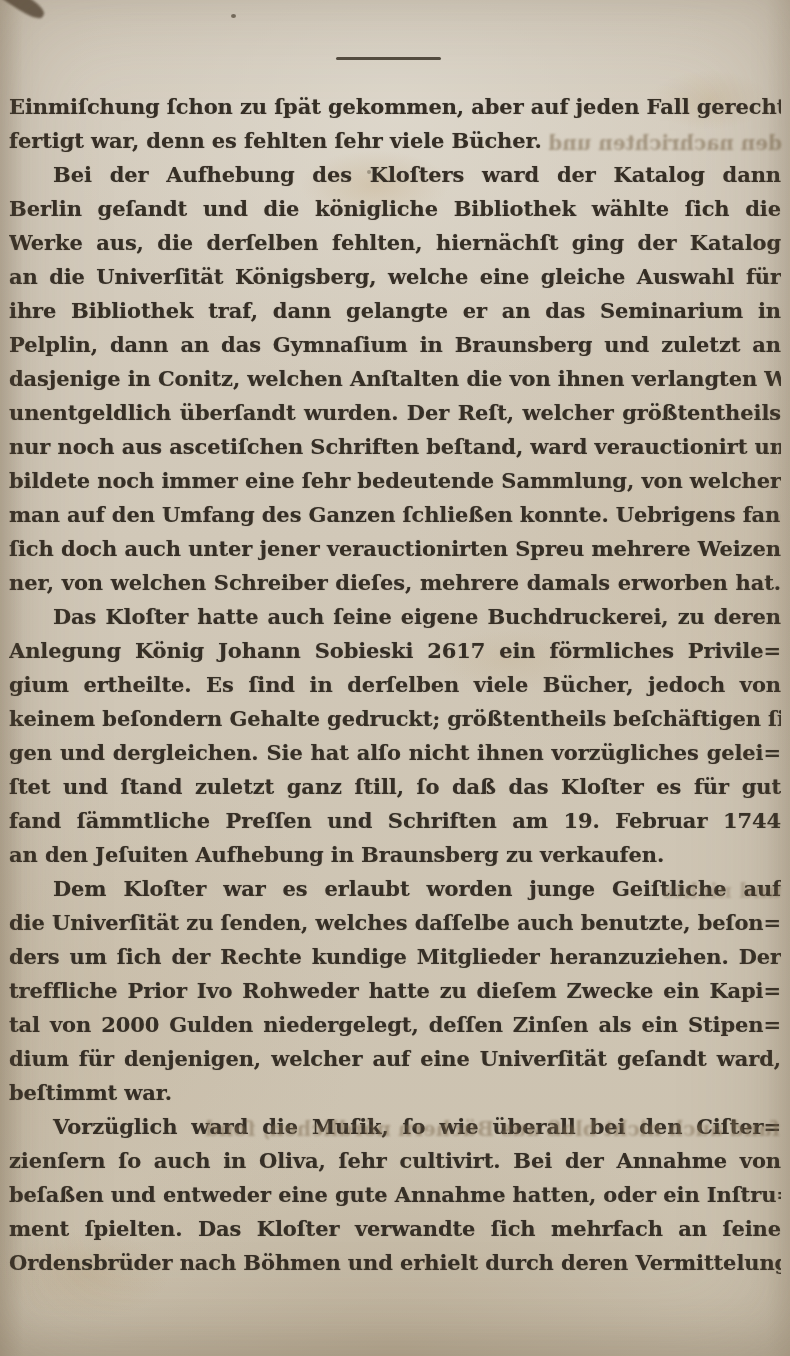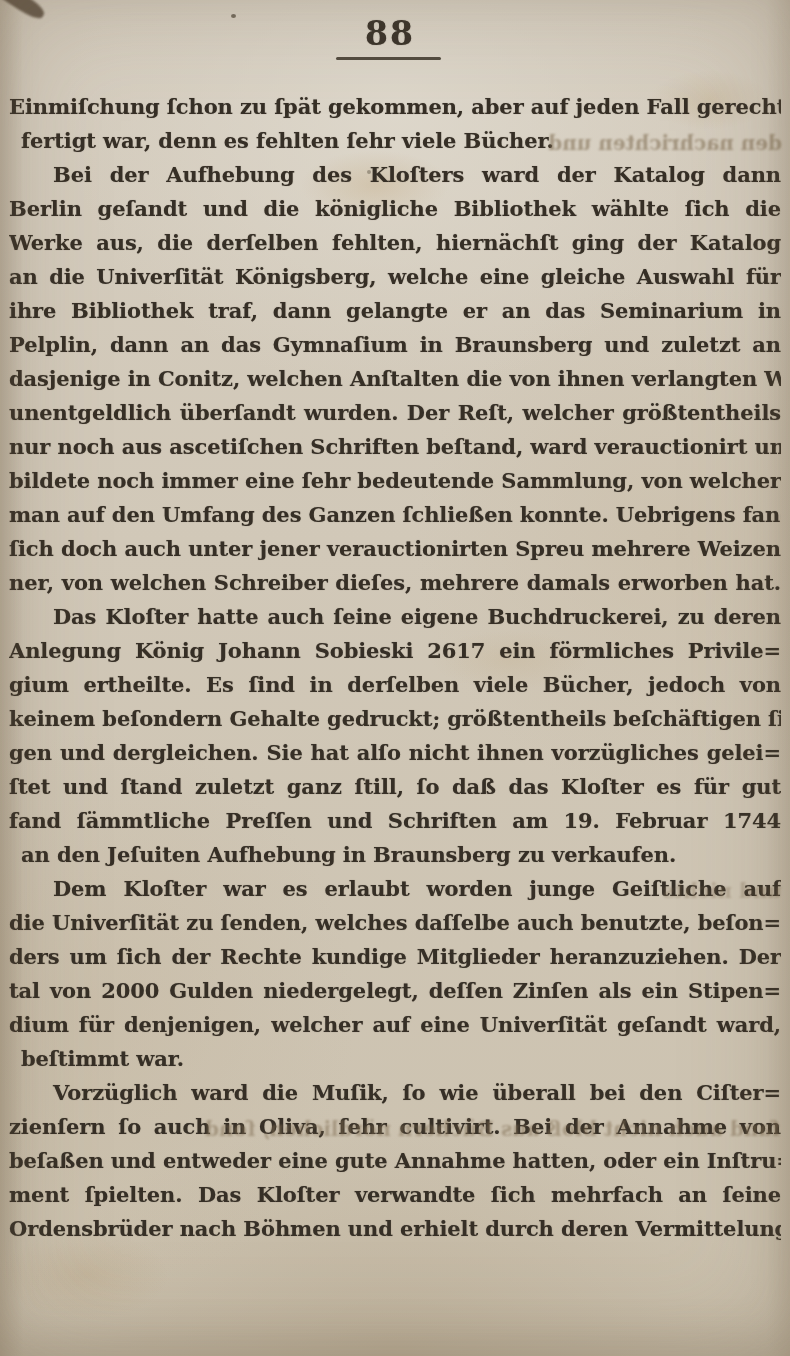--- a/index.html
+++ b/index.html
@@ -44,21 +44,21 @@
   }
   .page-rule{position:absolute;left:336px;top:57px;width:105px;height:3px;background:#433c31;border-radius:2px;opacity:.9;}
 
   .body-text{position:absolute;left:9px;top:90px;width:772px;}
   .line{
     height:34px;line-height:34px;overflow:hidden;white-space:nowrap;
     font-size:21px;font-weight:700;color:#362f26;letter-spacing:-0.1px;
     text-align:justify;text-align-last:justify;
     text-shadow:0 0 1px rgba(54,47,38,.4);
   }
-  .line.end{text-align-last:left;margin-left:12px;}
+  .line.end{text-align-last:left;}
   .line.ind{padding-left:44px;}
 
   .ghost{
     position:absolute;height:32px;line-height:32px;overflow:hidden;white-space:nowrap;
     font-size:20px;font-weight:700;color:rgba(128,110,84,.60);
     transform:scaleX(-1);filter:blur(1.3px);pointer-events:none;
   }
   .ghost.g1{left:548px;top:127px;width:234px;}
   .ghost.g2{left:180px;top:1113px;width:600px;opacity:.85;}
   .ghost.g3{left:598px;top:875px;width:184px;opacity:.6;}
@@ -68,23 +68,20 @@
 
 <div class="paper">
   <div class="stain s1"></div>
   <div class="stain s2"></div>
   <div class="stain s3"></div>
   <div class="stain s4"></div>
   <div class="corner-mark"></div>
   <div class="speck p1"></div>
   <div class="speck p2"></div>
 
-  <div class="page-header">
-    <div class="page-number">88</div>
-  </div>
   <div class="page-rule"></div>
 
   <div class="body-text">
     <div class="line">Einmiſchung ſchon zu ſpät gekommen, aber auf jeden Fall gerecht=</div>
     <div class="line end">fertigt war, denn es fehlten ſehr viele Bücher.</div>
     <div class="line ind">Bei der Aufhebung des Kloſters ward der Katalog dann</div>
     <div class="line">Berlin geſandt und die königliche Bibliothek wählte ſich die</div>
     <div class="line">Werke aus, die derſelben fehlten, hiernächſt ging der Katalog</div>
     <div class="line">an die Univerſität Königsberg, welche eine gleiche Auswahl für</div>
     <div class="line">ihre Bibliothek traf, dann gelangte er an das Seminarium in</div>
@@ -100,20 +97,21 @@
     <div class="line">Anlegung König Johann Sobieski 2617 ein förmliches Privile=</div>
     <div class="line">gium ertheilte. Es ſind in derſelben viele Bücher, jedoch von</div>
     <div class="line">keinem beſondern Gehalte gedruckt; größtentheils beſchäftigen ſie</div>
     <div class="line">gen und dergleichen. Sie hat alſo nicht ihnen vorzügliches gelei=</div>
     <div class="line">ſtet und ſtand zuletzt ganz ſtill, ſo daß das Kloſter es für gut</div>
     <div class="line">fand ſämmtliche Preſſen und Schriften am 19. Februar 1744</div>
     <div class="line end">an den Jeſuiten Aufhebung in Braunsberg zu verkaufen.</div>
     <div class="line ind">Dem Kloſter war es erlaubt worden junge Geiſtliche auf</div>
     <div class="line">die Univerſität zu ſenden, welches daſſelbe auch benutzte, beſon=</div>
     <div class="line">ders um ſich der Rechte kundige Mitglieder heranzuziehen. Der</div>
+    <div class="line">treffliche Prior Ivo Rohweder hatte zu dieſem Zwecke ein Kapi=</div>
     <div class="line">tal von 2000 Gulden niedergelegt, deſſen Zinſen als ein Stipen=</div>
     <div class="line">dium für denjenigen, welcher auf eine Univerſität geſandt ward,</div>
     <div class="line end">beſtimmt war.</div>
     <div class="line ind">Vorzüglich ward die Muſik, ſo wie überall bei den Ciſter=</div>
     <div class="line">zienſern ſo auch in Oliva, ſehr cultivirt. Bei der Annahme von</div>
     <div class="line">beſaßen und entweder eine gute Annahme hatten, oder ein Inſtru=</div>
     <div class="line">ment ſpielten. Das Kloſter verwandte ſich mehrfach an ſeine</div>
     <div class="line">Ordensbrüder nach Böhmen und erhielt durch deren Vermittelung</div>
   </div>
 

